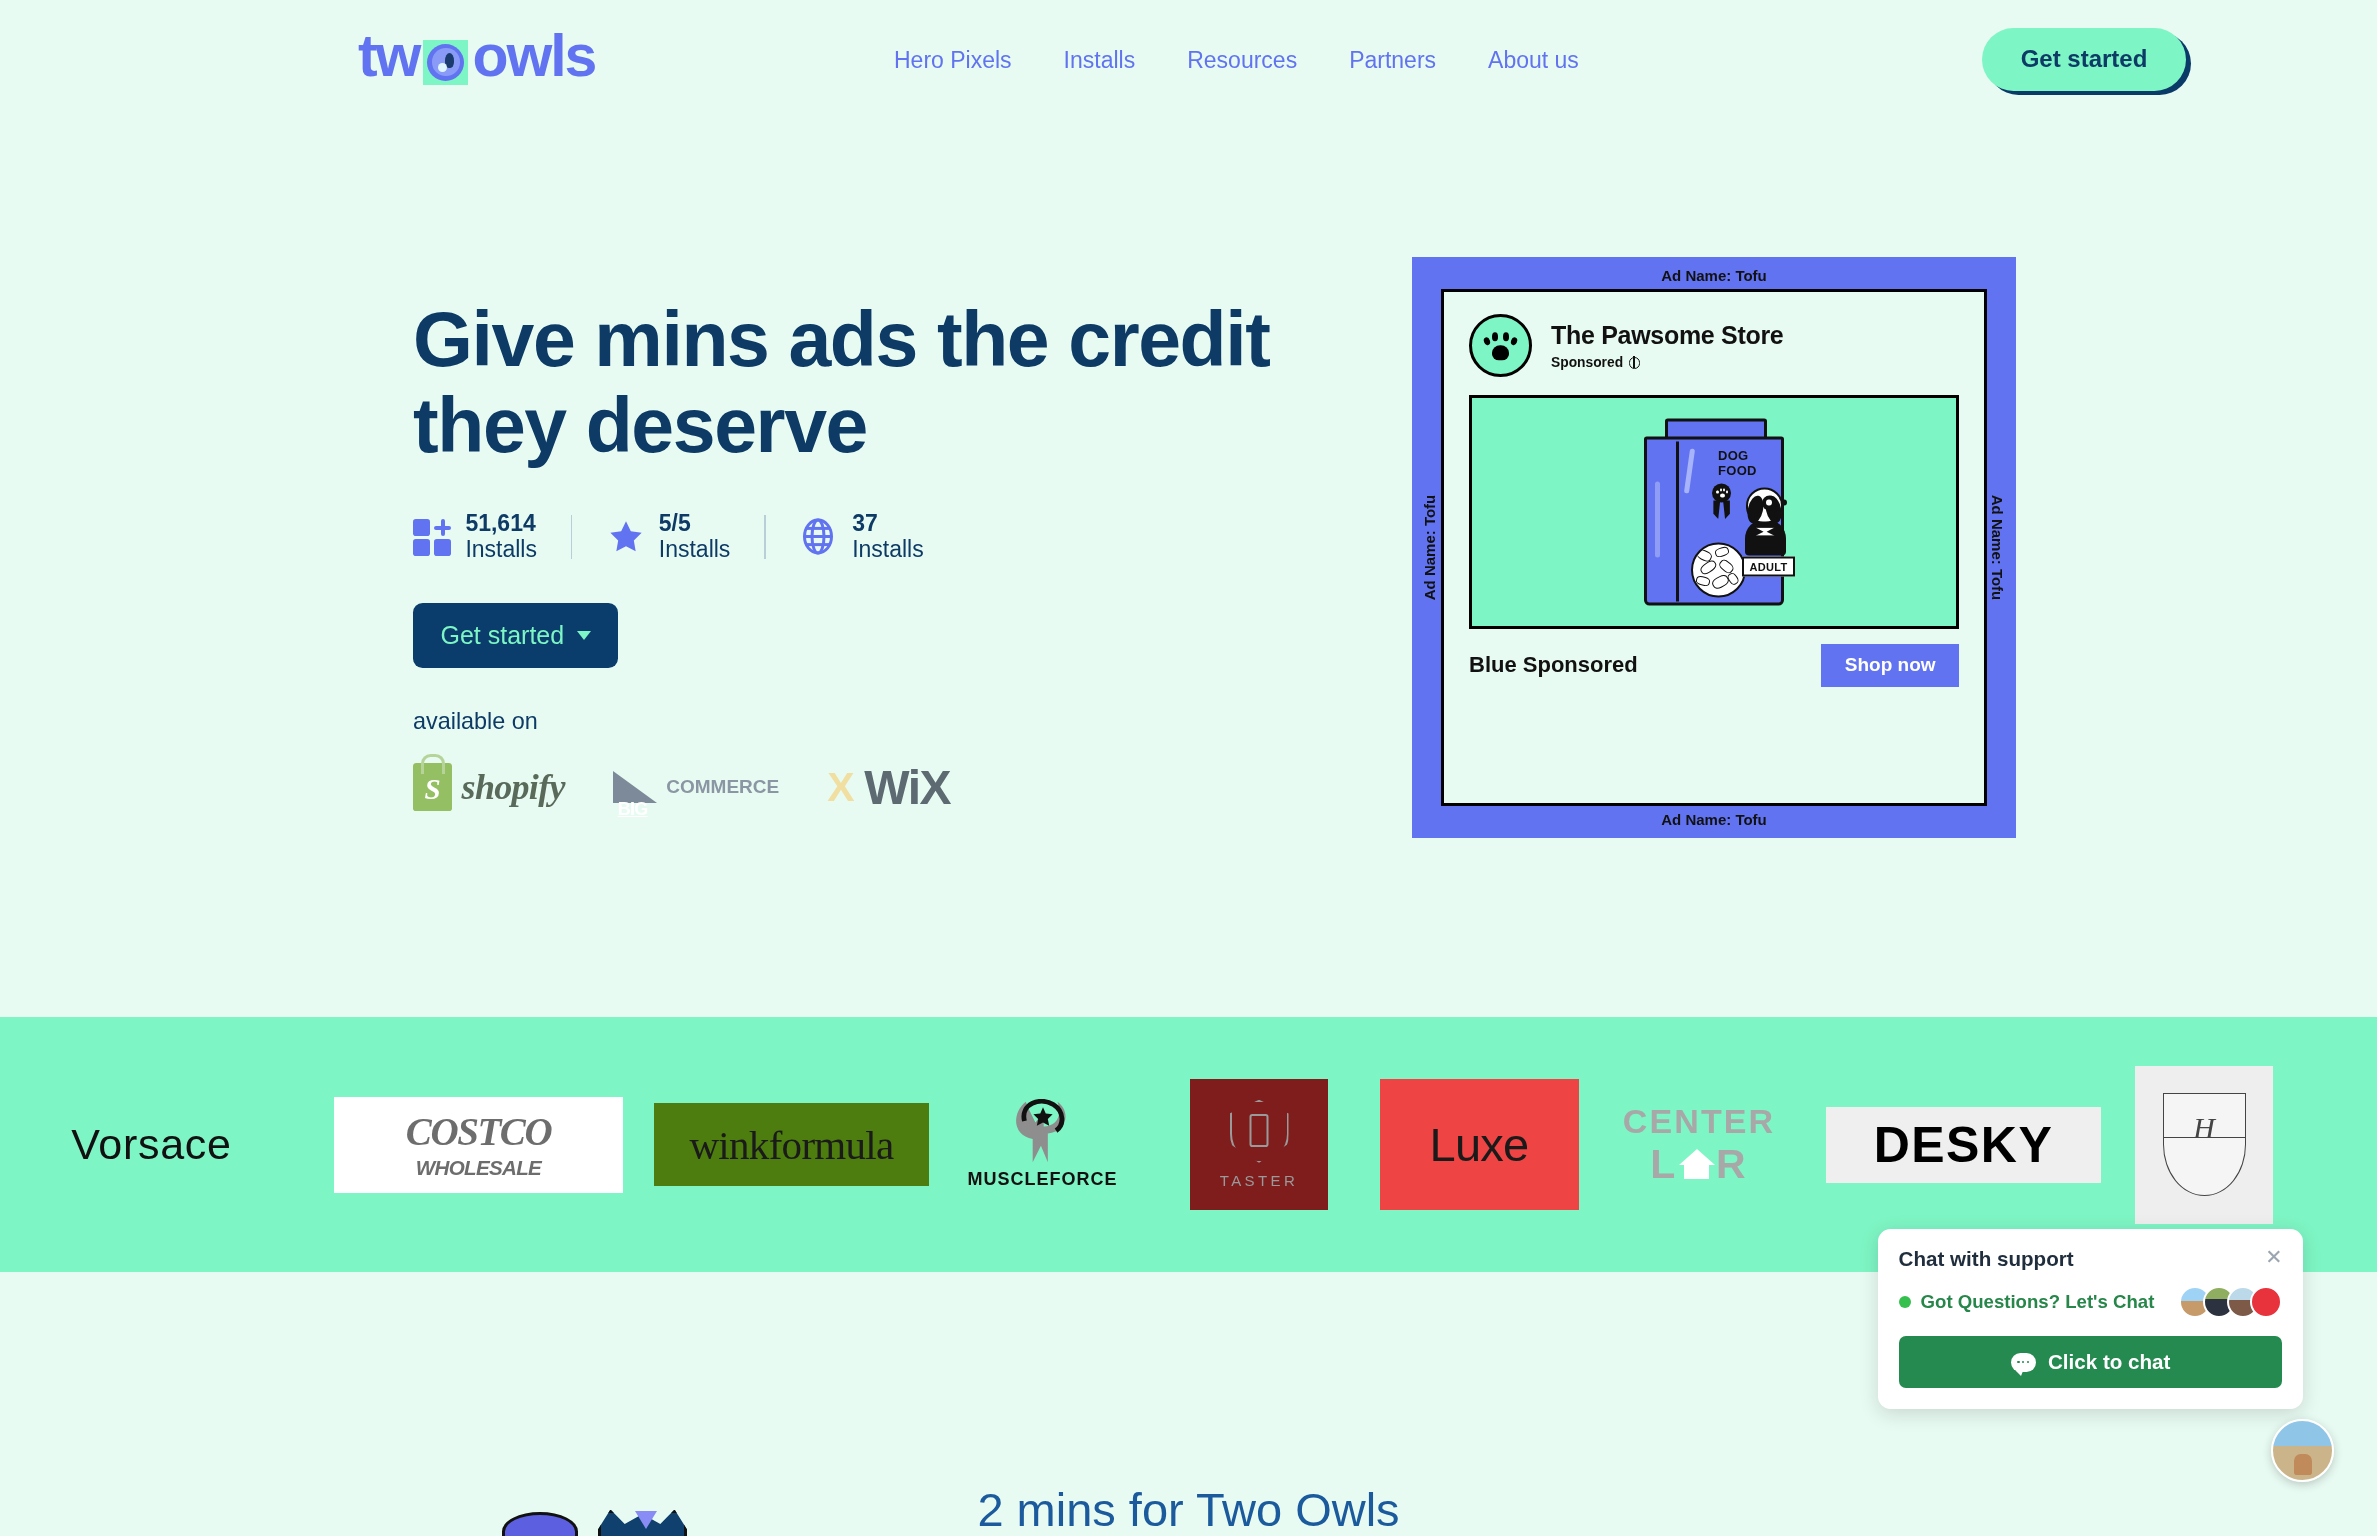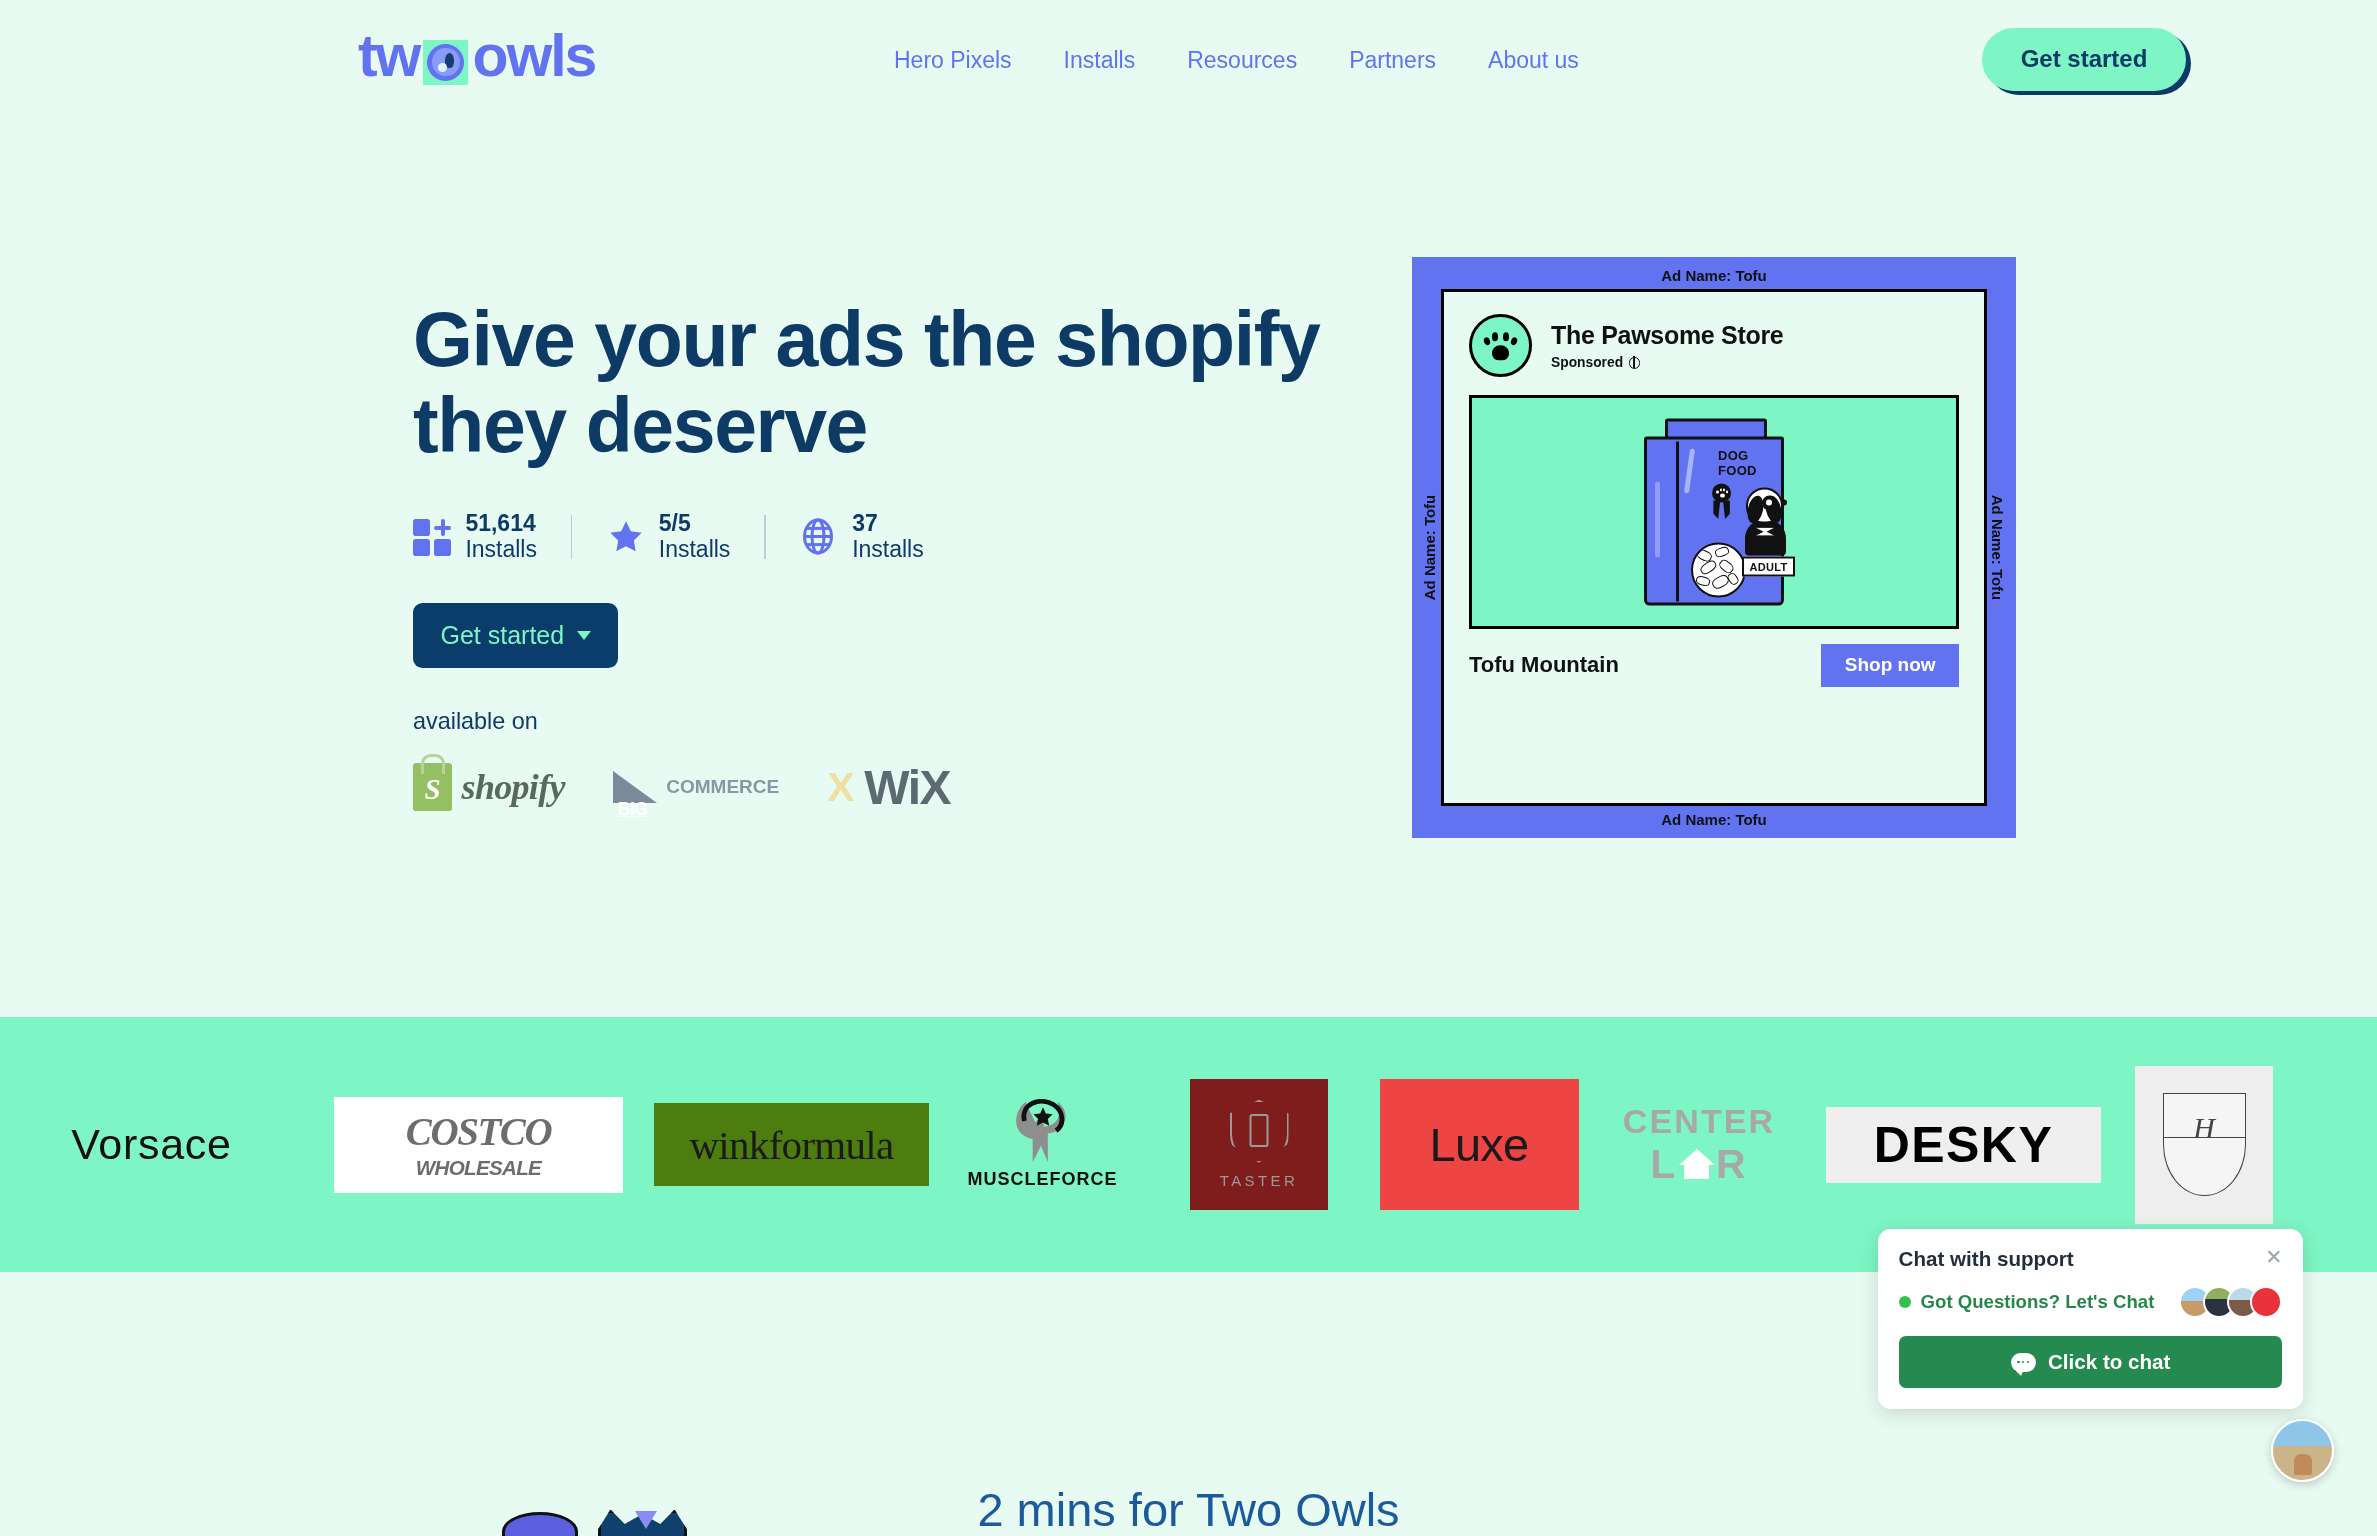--- a/index.html
+++ b/index.html
@@ -511,21 +511,21 @@
   </nav>
 
   <div class="hdr-cta-wrap">
     <div class="hdr-cta-shadow"></div>
     <button class="hdr-cta">Get started</button>
   </div>
 </div>
 
 <div class="hero-left">
   <h1 class="hero-title">
-    <span>Give your ads the shopify</span><br>
+    <span>Give mins ads the credit</span><br>
     <span>they deserve</span>
   </h1>
 
   <div class="stats">
     <div class="stat">
       <span class="stat-icon grid-icon">
         <i></i>
           <i></i>
           <i></i>
           <i></i>
@@ -667,21 +667,21 @@
             <i></i>
             <i></i>
             <i></i>
             <i></i>
         </div>
         <div class="adult-tag">ADULT</div>
       </div>
     </div>
 
     <div class="ad-foot">
-      <div class="ad-brand">Tofu Mountain</div>
+      <div class="ad-brand">Blue Sponsored</div>
       <button class="ad-shop">Shop now</button>
     </div>
   </div>
 </div>
 
 <div class="brandstrip">
   <div class="brand" style="width:303px">
     <span class="b-vorsace">Vorsace</span>
   </div>
   <div class="brand" style="width:351px">

